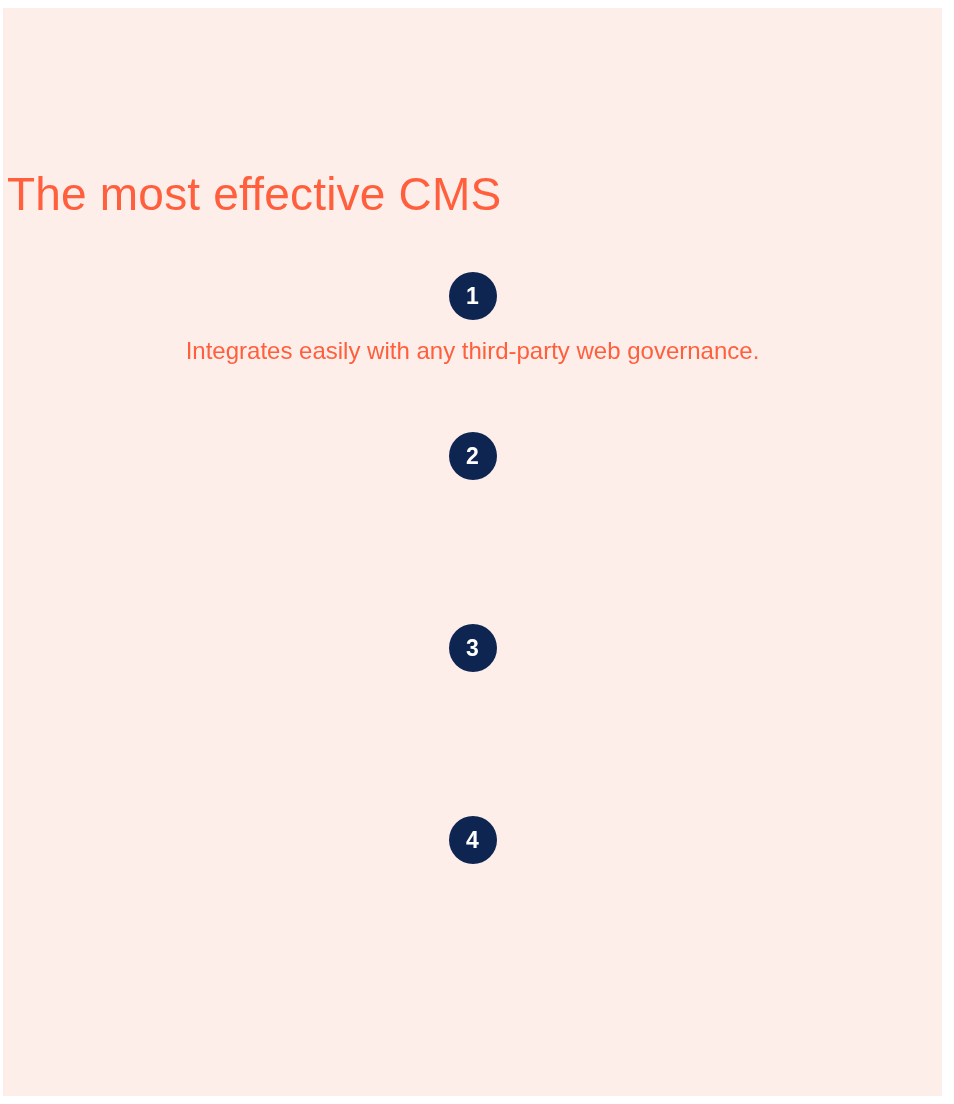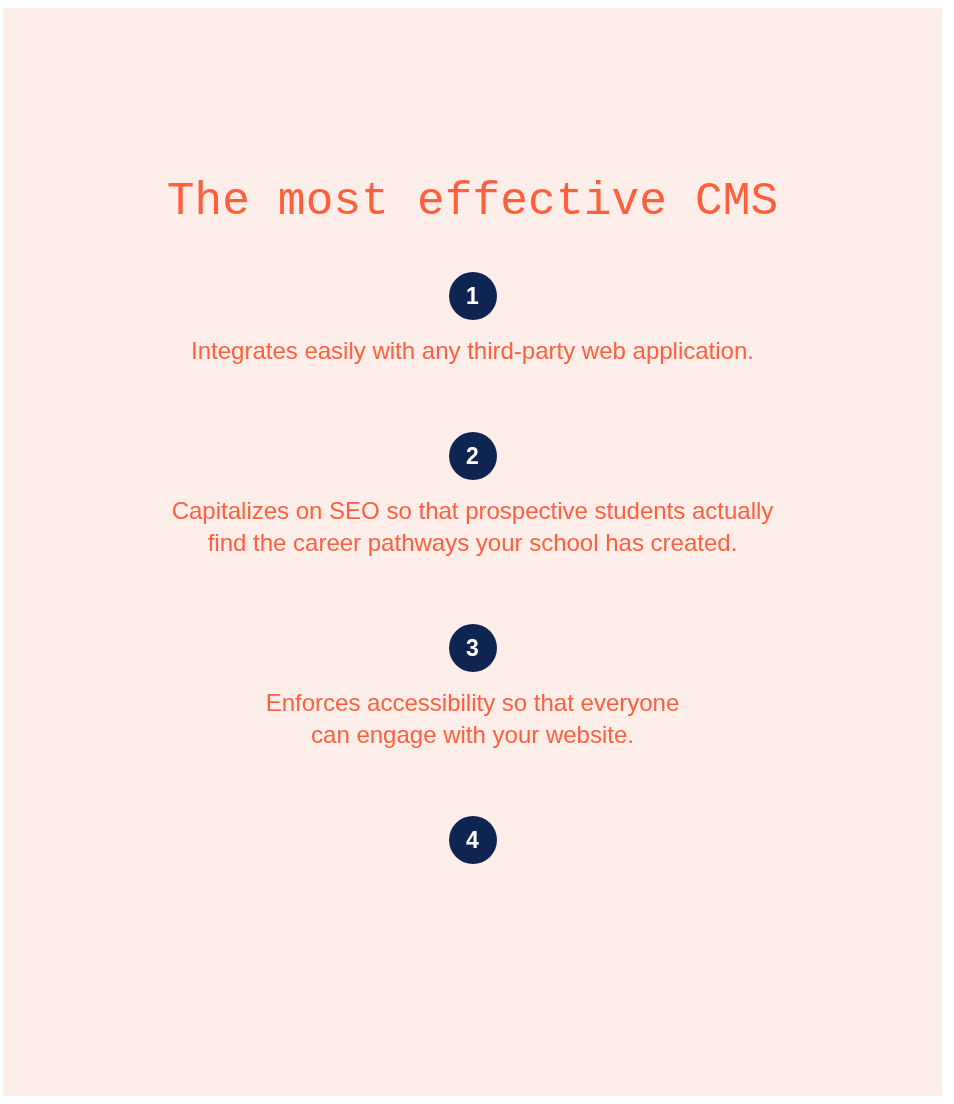--- a/index.html
+++ b/index.html
@@ -3,53 +3,49 @@
   <meta charset="utf-8">
   <style>
     html, body { margin: 0; padding: 0; background: #ffffff; }
     body { width: 954px; height: 1104px; position: relative; overflow: hidden; font-family: "Liberation Sans", sans-serif; }
     .panel {
       position: absolute; left: 3px; top: 8px; width: 939px; height: 1088px;
       background: #fdeeea;
     }
     .title {
       position: absolute; left: 0; right: 0; top: 154px;
-      text-align: center; color: #ff5f3c; font-size: 46px; font-weight: normal;
-      letter-spacing: 0.2px; line-height: 56px; margin: 12px; font-family: Liberation Mono, monospace;
+      color: #ff5f3c; font-size: 46px; font-weight: normal;
+      letter-spacing: 0.2px; line-height: 56px; margin: 4px;
     }
     .item { position: absolute; left: 0; right: 0; text-align: center; }
     .badge {
       width: 48px; height: 48px; border-radius: 50%; background: #0f2551;
       color: #ffffff; font-size: 23px; font-weight: bold; line-height: 48px;
       margin: 0 auto; text-align: center;
     }
     .desc {
       color: #ff5f3c; font-size: 24px; line-height: 32px; margin-top: 15px;
       white-space: pre-line;
     }
   </style>
 </head>
 <body>
 
 <div class="panel">
   <h1 class="title">The most effective CMS</h1>
 
   <div class="item" style="top:264px;">
     <div class="badge">1</div>
-    <div class="desc">Integrates easily with any third-party web application.</div>
+    <div class="desc">Integrates easily with any third-party web governance.</div>
   </div>
 
   <div class="item" style="top:424px;">
     <div class="badge">2</div>
-    <div class="desc">Capitalizes on SEO so that prospective students actually
-find the career pathways your school has created.</div>
   </div>
 
   <div class="item" style="top:616px;">
     <div class="badge">3</div>
-    <div class="desc">Enforces accessibility so that everyone
-can engage with your website.</div>
   </div>
 
   <div class="item" style="top:808px;">
     <div class="badge">4</div>
   </div>
 </div>
 
 </body></html>

